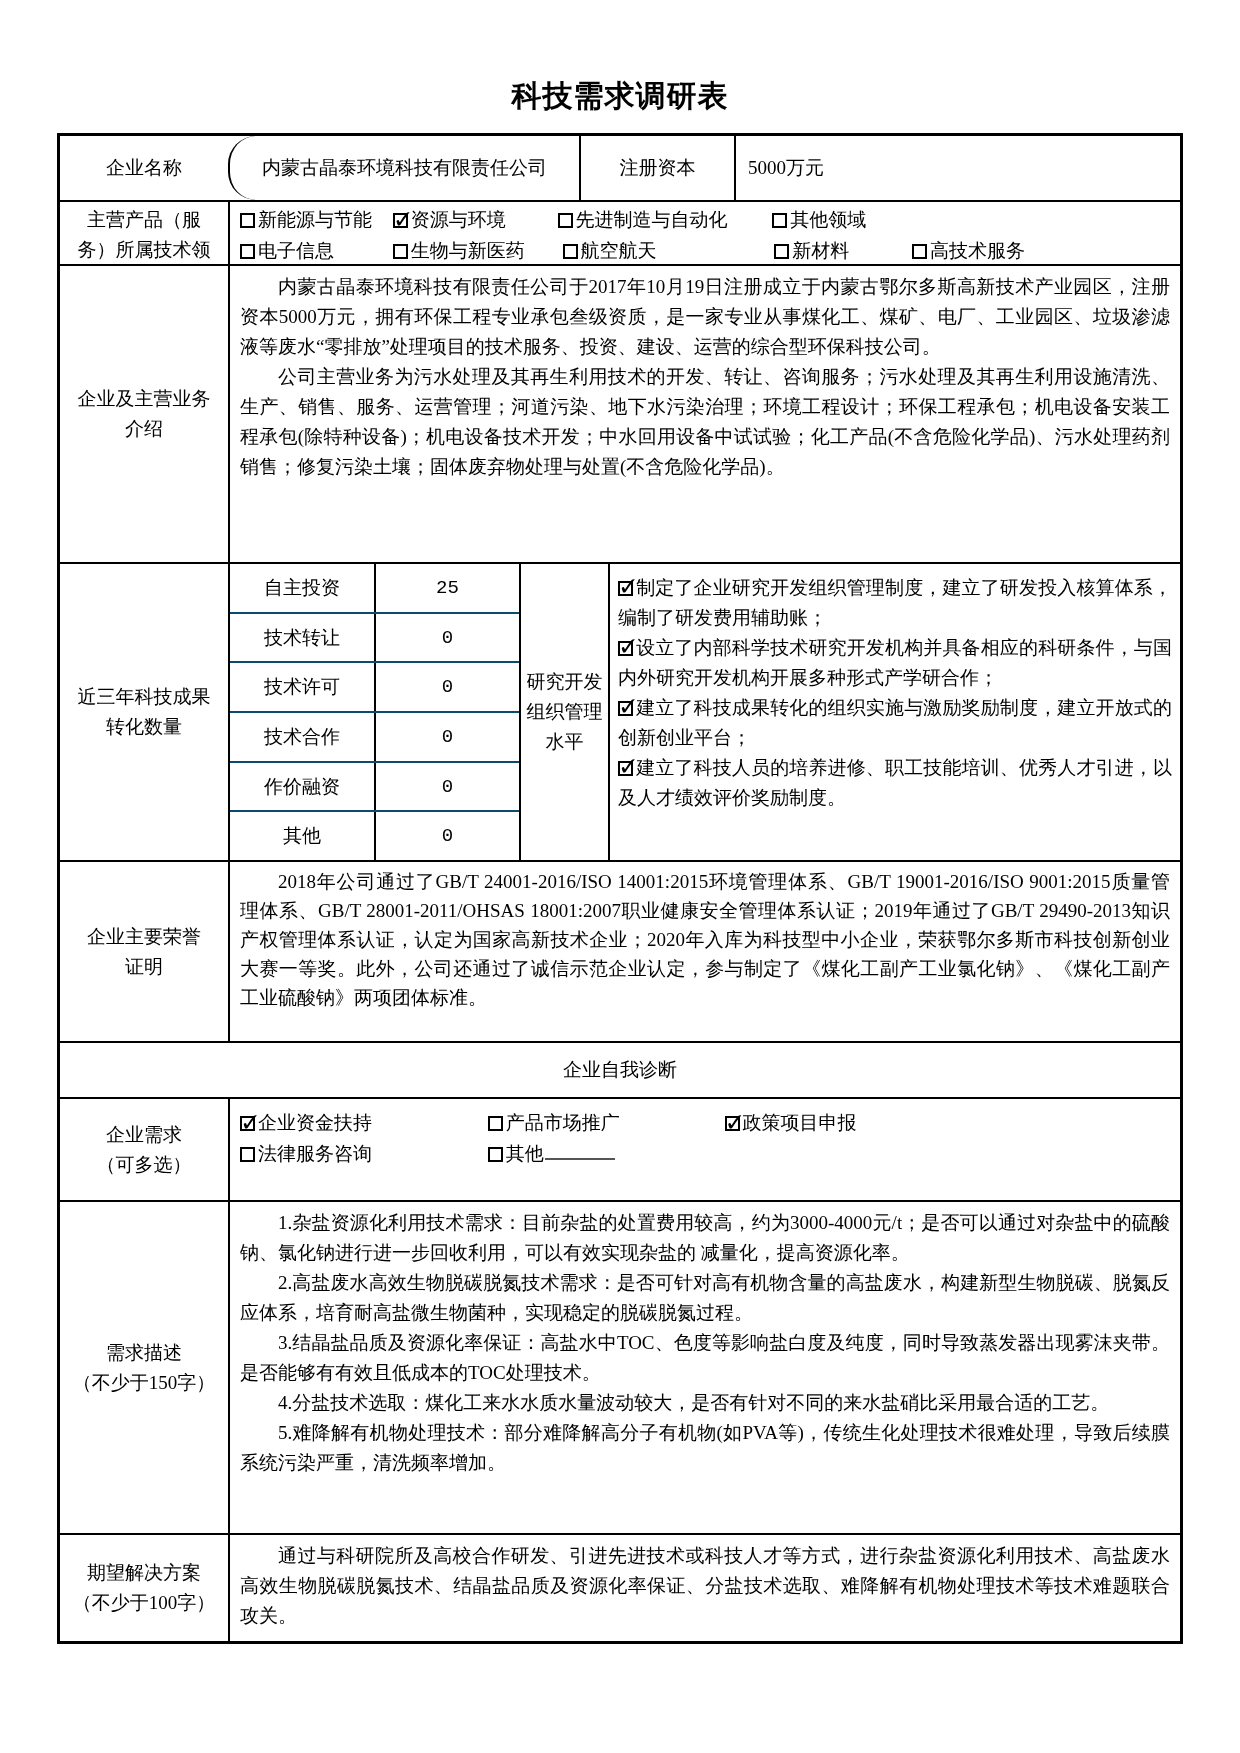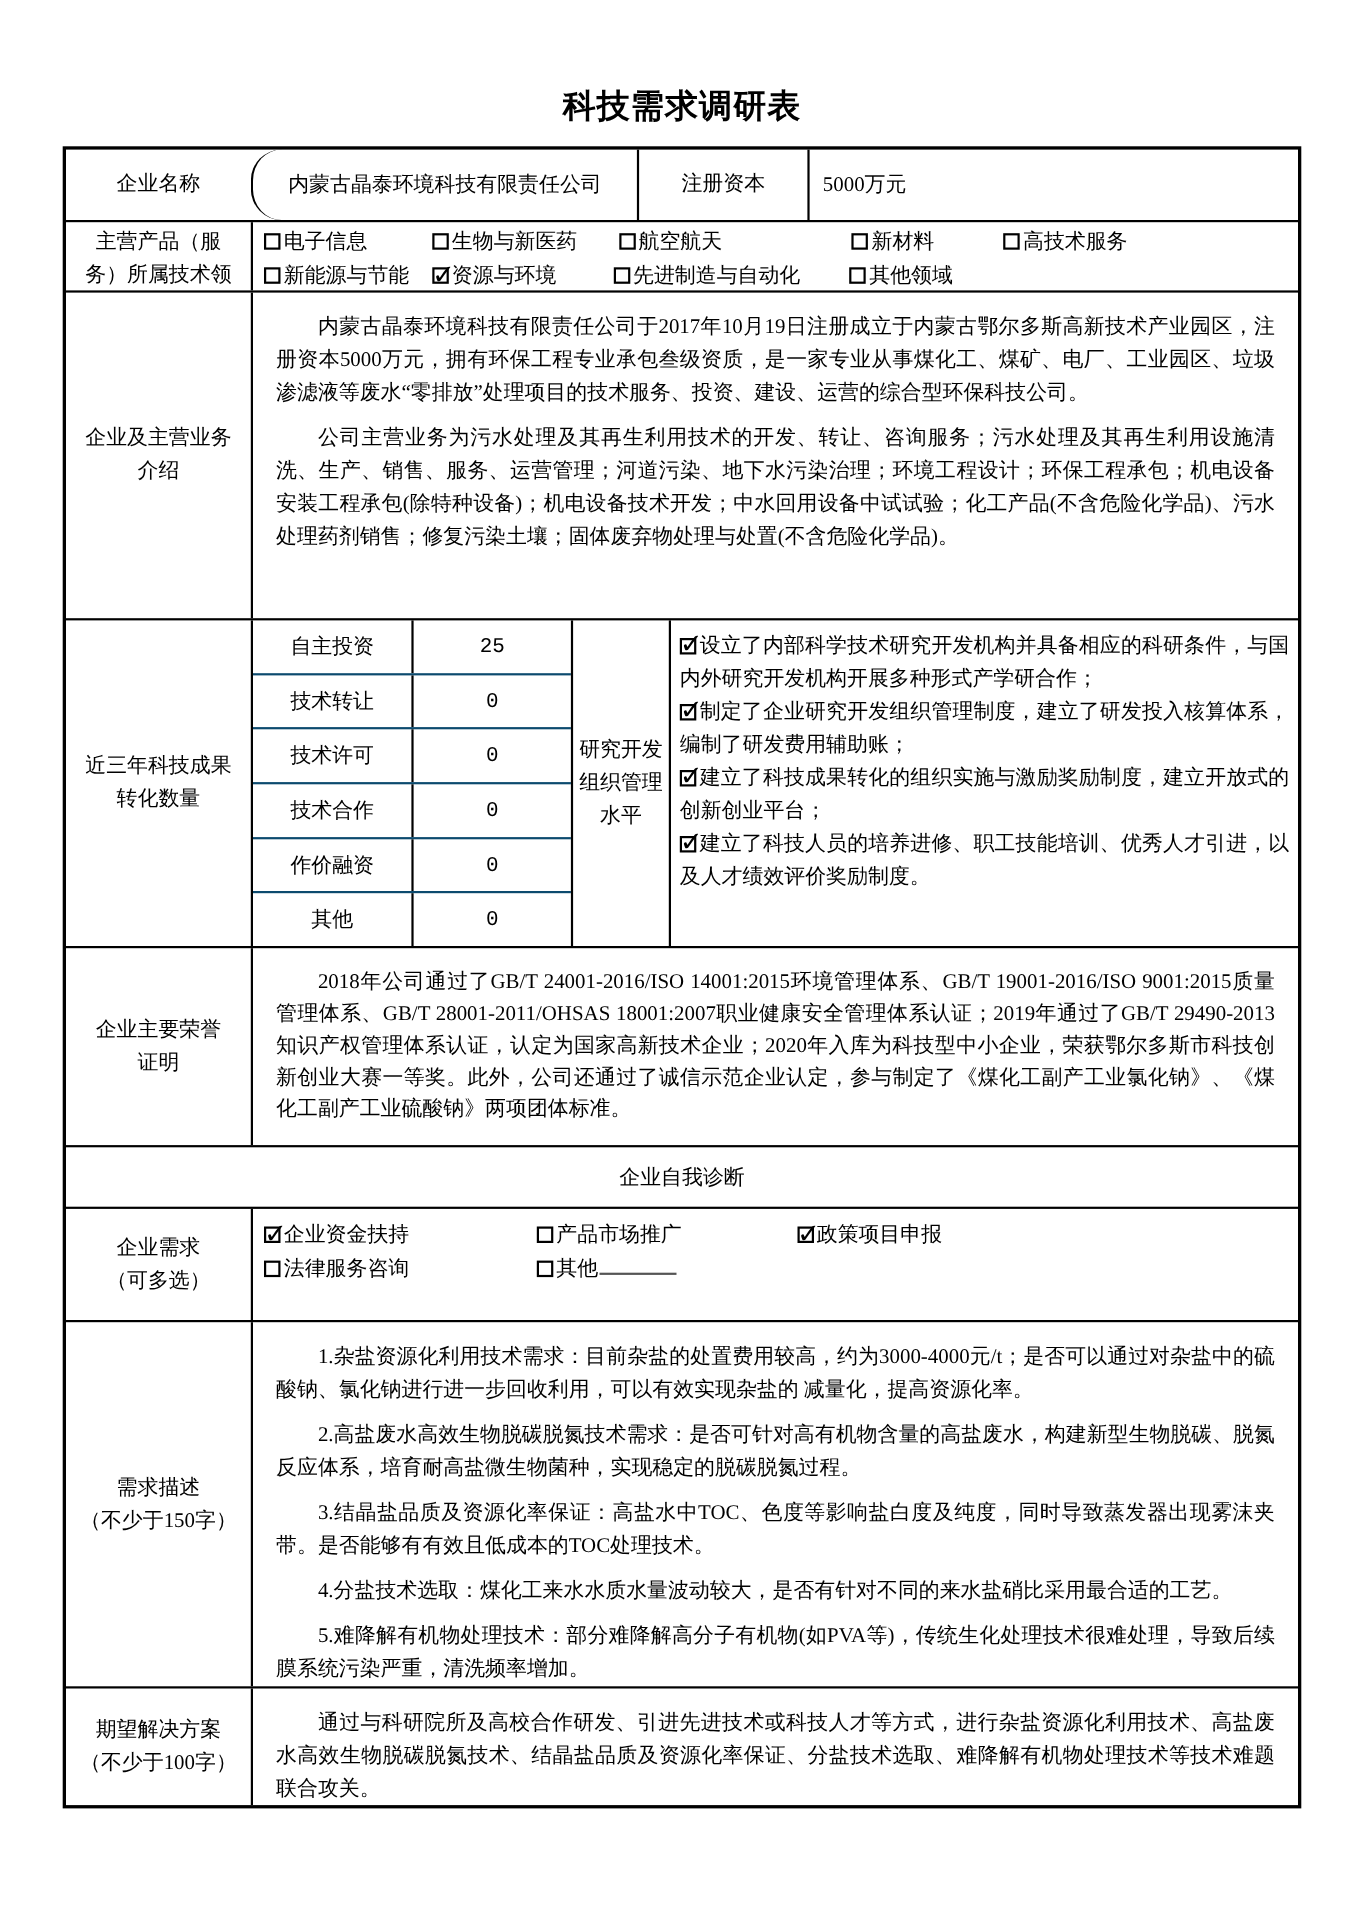--- a/index.html
+++ b/index.html
@@ -22,21 +22,21 @@
   .row + .row { border-top:2px solid #000; }
   .c { box-sizing:border-box; }
   .bl { border-left:2px solid #000; }
   .label-cell {
     flex:0 0 168px;
     display:flex; align-items:center; justify-content:center;
     text-align:center; white-space:pre-line; line-height:30px;
   }
   .label-top { align-items:flex-start; padding-top:3px; overflow:hidden; }
   .content { flex:1; padding:6px 10px; line-height:30px; text-align:justify; overflow:hidden; }
-  .para { margin:11px; text-indent:2em; }
+  .para { margin:0; text-indent:2em; }
   .h64  { height:64px; }
   .h298 { height:298px; }
   .h181 { height:181px; }
   .h56  { height:56px; }
   .h113 { height:103px; }
   .h333 { height:333px; }
   .h108 { height:108px;justify-content:space-between; }
   
   .cb {
     display:inline-block; width:15px; height:15px;
@@ -88,31 +88,31 @@
       <div class="c bl label-cell" style="flex:0 0 155px;">注册资本</div>
       <div class="c bl" style="flex:1; display:flex; align-items:center; padding-left:12px;">5000万元</div>
     </div>
 
     <div class="row h64">
       <div class="c label-cell label-top">主营产品（服
 务）所属技术领
 域</div>
       <div class="c bl opt-block" style="flex:1;">
         <div>
+          <span class="opt w148"><span class="cb"></span><span>新能源与节能</span></span>
+          <span class="opt w160"><span class="cb checked"></span><span>资源与环境</span></span>
+          <span class="opt w210"><span class="cb"></span><span>先进制造与自动化</span></span>
+          <span class="opt"><span class="cb"></span><span>其他领域</span></span>
+        </div>
+        <div>
           <span class="opt w148"><span class="cb"></span><span>电子信息</span></span>
           <span class="opt w165"><span class="cb"></span><span>生物与新医药</span></span>
           <span class="opt w207"><span class="cb"></span><span>航空航天</span></span>
           <span class="opt w133"><span class="cb"></span><span>新材料</span></span>
           <span class="opt"><span class="cb"></span><span>高技术服务</span></span>
-        </div>
-        <div>
-          <span class="opt w148"><span class="cb"></span><span>新能源与节能</span></span>
-          <span class="opt w160"><span class="cb checked"></span><span>资源与环境</span></span>
-          <span class="opt w210"><span class="cb"></span><span>先进制造与自动化</span></span>
-          <span class="opt"><span class="cb"></span><span>其他领域</span></span>
         </div>
       </div>
     </div>
 
     <div class="row h298">
       <div class="c label-cell">企业及主营业务
 介绍</div>
       <div class="c bl content">
         <p class="para">内蒙古晶泰环境科技有限责任公司于2017年10月19日注册成立于内蒙古鄂尔多斯高新技术产业园区，注册资本5000万元，拥有环保工程专业承包叁级资质，是一家专业从事煤化工、煤矿、电厂、工业园区、垃圾渗滤液等废水“零排放”处理项目的技术服务、投资、建设、运营的综合型环保科技公司。</p>
         <p class="para">公司主营业务为污水处理及其再生利用技术的开发、转让、咨询服务；污水处理及其再生利用设施清洗、生产、销售、服务、运营管理；河道污染、地下水污染治理；环境工程设计；环保工程承包；机电设备安装工程承包(除特种设备)；机电设备技术开发；中水回用设备中试试验；化工产品(不含危险化学品)、污水处理药剂销售；修复污染土壤；固体废弃物处理与处置(不含危险化学品)。</p>
@@ -145,22 +145,22 @@
         </div>
         <div class="srow">
           <div class="c sitem">其他</div>
           <div class="c sval">0</div>
         </div>
       </div>
       <div class="c bl mid">研究开发
 组织管理
 水平</div>
       <div class="c bl rdlist">
+        <p><span class="cb checked"></span><span>制定了企业研究开发组织管理制度，建立了研发投入核算体系，编制了研发费用辅助账；</span></p>
         <p><span class="cb checked"></span><span>设立了内部科学技术研究开发机构并具备相应的科研条件，与国内外研究开发机构开展多种形式产学研合作；</span></p>
-        <p><span class="cb checked"></span><span>制定了企业研究开发组织管理制度，建立了研发投入核算体系，编制了研发费用辅助账；</span></p>
         <p><span class="cb checked"></span><span>建立了科技成果转化的组织实施与激励奖励制度，建立开放式的创新创业平台；</span></p>
         <p><span class="cb checked"></span><span>建立了科技人员的培养进修、职工技能培训、优秀人才引进，以及人才绩效评价奖励制度。</span></p>
       </div>
     </div>
 
     <div class="row h181">
       <div class="c label-cell">企业主要荣誉
 证明</div>
       <div class="c bl content honor-content">
         <p class="para">2018年公司通过了GB/T 24001-2016/ISO 14001:2015环境管理体系、GB/T 19001-2016/ISO 9001:2015质量管理体系、GB/T 28001-2011/OHSAS 18001:2007职业健康安全管理体系认证；2019年通过了GB/T 29490-2013知识产权管理体系认证，认定为国家高新技术企业；2020年入库为科技型中小企业，荣获鄂尔多斯市科技创新创业大赛一等奖。此外，公司还通过了诚信示范企业认定，参与制定了《煤化工副产工业氯化钠》、《煤化工副产工业硫酸钠》两项团体标准。</p>

